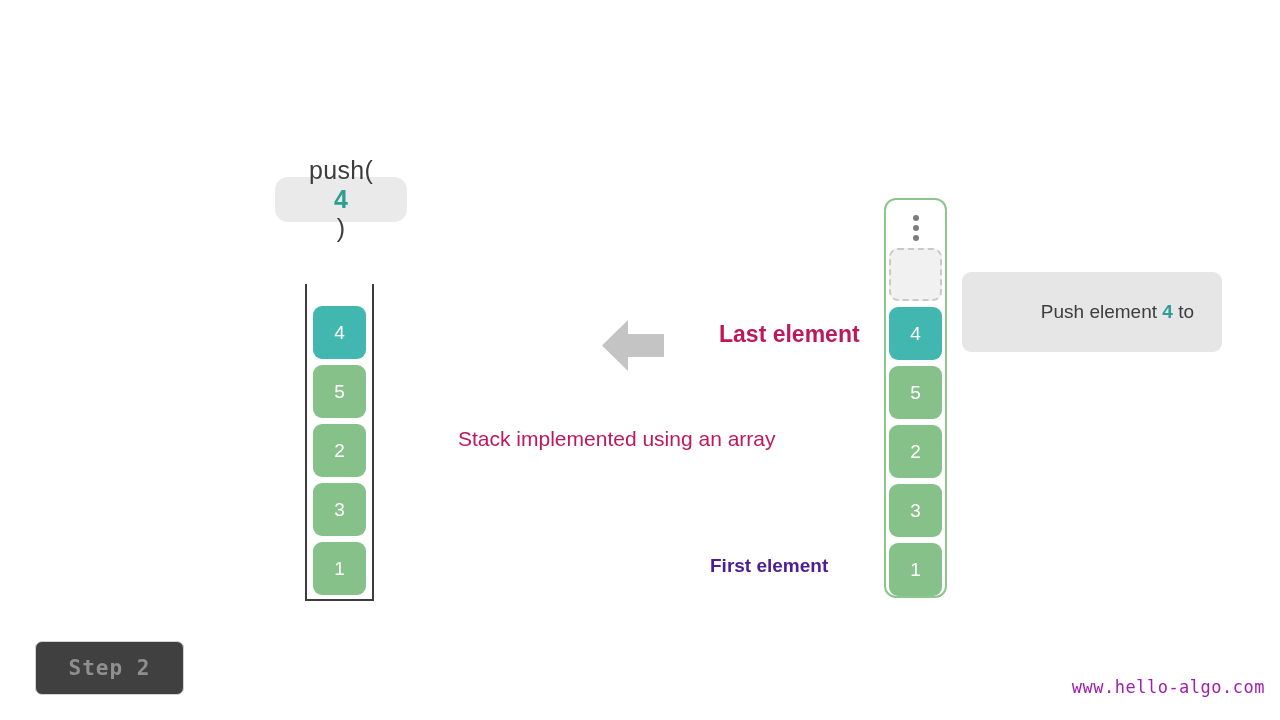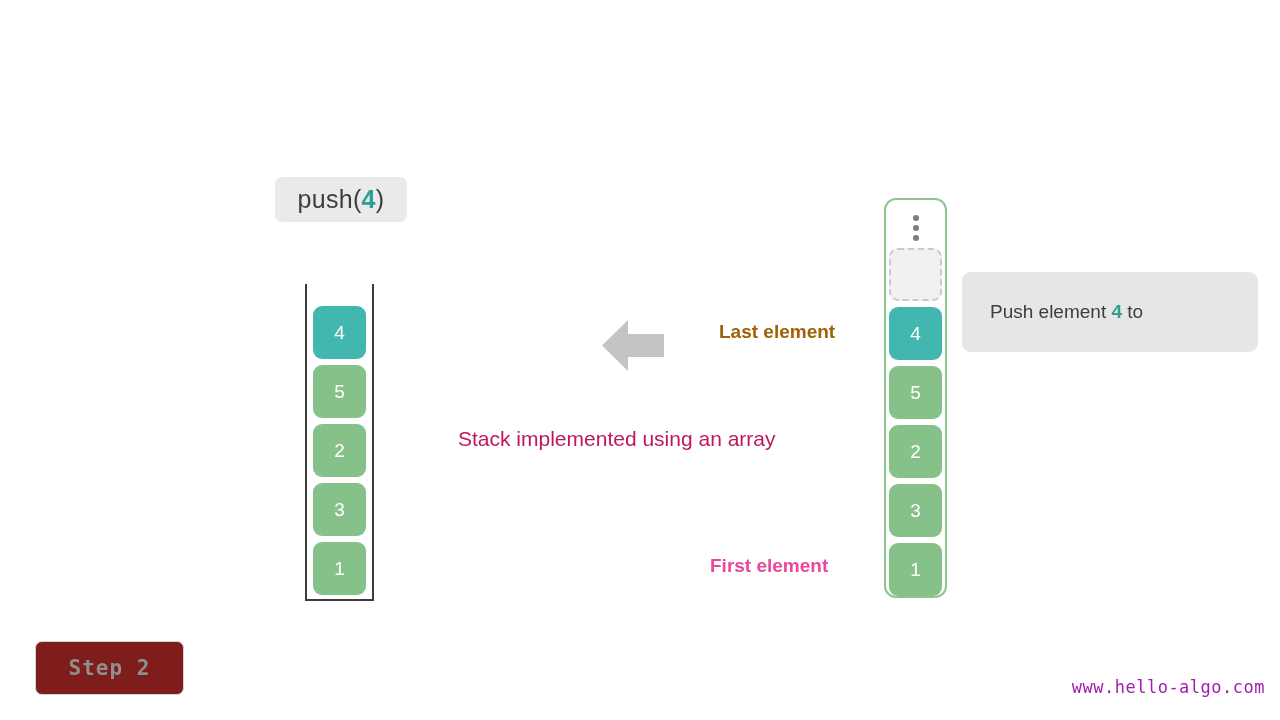--- a/index.html
+++ b/index.html
@@ -17,28 +17,29 @@
   }
 
   
   #op-label {
     position: absolute;
     left: 275px;
     top: 177px;
     width: 132px;
     height: 45px;
     background: #eaeaea;
-    border-radius: 7px;
+    border-radius: 13px;
     display: flex;
     align-items: center;
     justify-content: center;
     font-size: 25px;
     color: #3d3d3d;
     letter-spacing: 0.3px;
     white-space: pre;
+    flex-direction: column;
   }
   #op-label .accent { color: #2e9e92; font-weight: bold; }
 
   
   #stack-container {
     position: absolute;
     left: 305px;
     top: 284px;
     width: 69px;
     height: 317px;
@@ -124,73 +125,74 @@
     top: 318px;
     width: 62px;
     height: 55px;
   }
 
   
   #last-element-label {
     position: absolute;
     left: 719px;
     top: 321px;
-    font-size: 19px;
+    font-size: 23px;
     font-weight: bold;
-    color: #a16207;
+    color: #be185d;
     white-space: nowrap;
   }
   #first-element-label {
     position: absolute;
     left: 710px;
     top: 555px;
     font-size: 19px;
     font-weight: bold;
-    color: #ec4899;
+    color: #4c1d95;
     white-space: nowrap;
   }
   #caption {
     position: absolute;
     left: 458px;
     top: 427px;
     font-size: 21px;
     color: #be185d;
     white-space: nowrap;
   }
 
   
   #note-box {
     position: absolute;
     left: 962px;
     top: 272px;
-    width: 296px;
+    width: 260px;
     height: 80px;
     background: #e6e6e6;
     border-radius: 9px;
     display: flex;
     flex-direction: column;
     justify-content: center;
     padding: 16px 28px;
     box-sizing: border-box;
     font-size: 19px;
     color: #3d3d3d;
     line-height: 26px;
+    text-align: right;
   }
   #note-box .accent { color: #2e9e92; font-weight: bold; }
 
   
   #step-badge {
     position: absolute;
     left: 35px;
     top: 641px;
     width: 147px;
     height: 52px;
     border: 1px solid #d2d2d2;
     border-radius: 7px;
-    background: #7f1d1d;
+    background: #404040;
     display: flex;
     align-items: center;
     justify-content: center;
     font-family: "DejaVu Sans Mono", "Liberation Mono", monospace;
     font-size: 21px;
     font-weight: bold;
     color: #8f8f8f;
     letter-spacing: 1px;
   }
 

